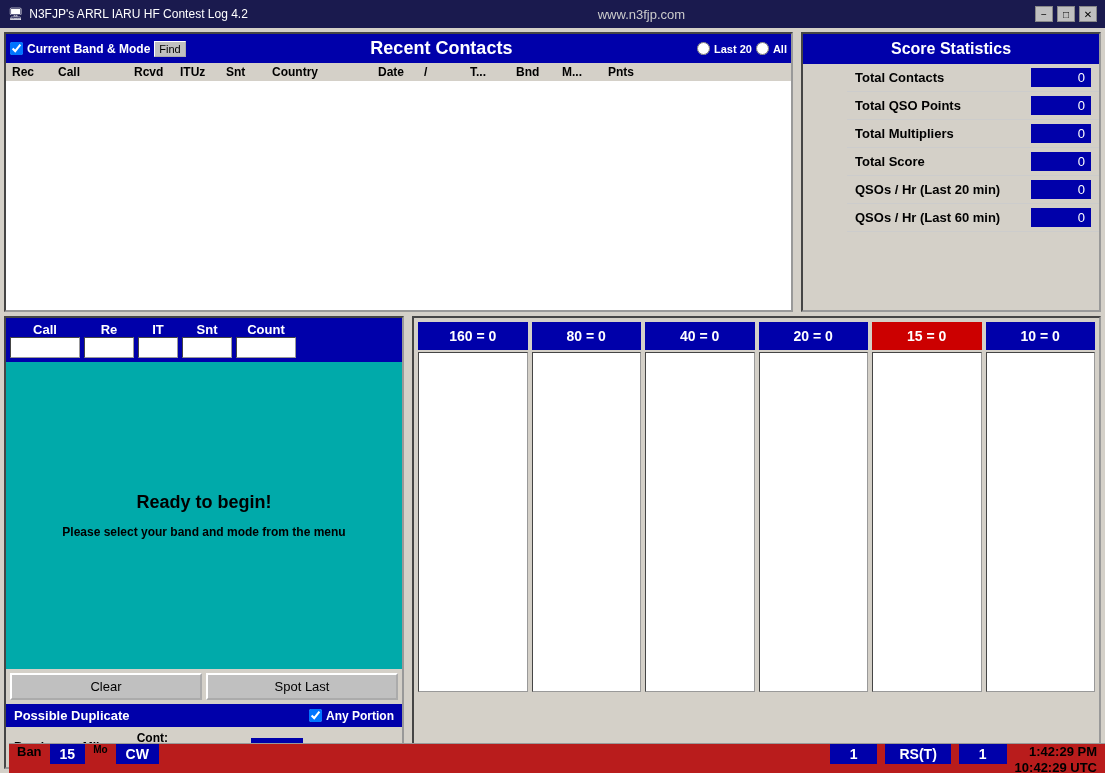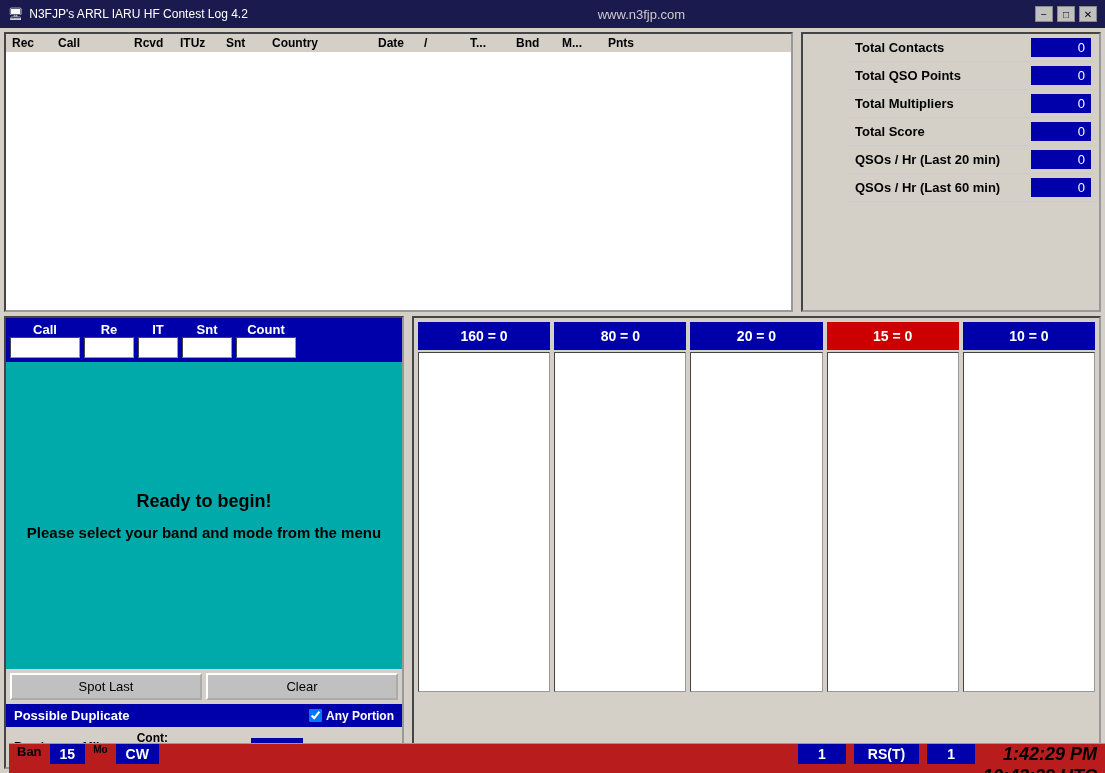--- a/index.html
+++ b/index.html
@@ -185,21 +185,21 @@
     }
 
     .ready-title {
       font-size: 18px;
       font-weight: bold;
       color: black;
       margin-bottom: 12px;
     }
 
     .ready-text {
-      font-size: 15px;
+      font-size: 12px;
       font-weight: bold;
       color: black;
     }
 
     .btn-row {
       display: flex;
       background: #d4d0c8;
       padding: 4px;
       gap: 4px;
     }
@@ -356,21 +356,21 @@
       text-align: right;
       font-size: 14px;
       font-weight: bold;
       display: flex;
       flex-direction: column;
       align-items: flex-end;
       gap: 0;
       line-height: 1.2;
     }
 
-    .time-line { font-size: 18px; font-style: italic; }
+    .time-line { font-size: 13px; }
 
     
     .app-window {
       width: 1105px;
       height: 773px;
       display: flex;
       flex-direction: column;
       background: #d4d0c8;
       position: relative;
     }
@@ -417,38 +417,53 @@
       <button>✕</button>
     </div>
   </div>
 
 
   <div class="content-area">
 
     <div style="display:flex; gap:4px; height:280px;">
 
       <div style="flex:1; background:#d4d0c8; border: 2px inset #999; display:flex; flex-direction:column;">
+        <div class="recent-contacts-header">
+          <div class="band-mode-filter">
+            <input type="checkbox" checked="" style="">
+            <span style="color:white; font-size:12px;">Current Band &amp; Mode</span>
+            <button class="find-btn">Find</button>
+          </div>
+          <span style="font-size:18px; font-weight:bold;">Recent Contacts</span>
+          <div class="radio-group">
+            <input type="radio" name="last" style="">
+            <span>Last 20</span>
+            <input type="radio" name="last" style="">
+            <span>All</span>
+          </div>
+        </div>
         <div class="rc-cols-header">
           <span class="col-header">Rec</span>
           <span class="col-header" style="min-width:70px;">Call</span>
           <span class="col-header">Rcvd</span>
           <span class="col-header">ITUz</span>
           <span class="col-header">Snt</span>
           <span class="col-header" style="min-width:100px;">Country</span>
           <span class="col-header">Date</span>
           <span class="col-header">/</span>
           <span class="col-header">T...</span>
           <span class="col-header">Bnd</span>
           <span class="col-header">M...</span>
           <span class="col-header">Pnts</span>
         </div>
         <div style="background:white; flex:1;"></div>
       </div>
 
       <div class="score-panel">
+        <div class="score-header">Score Statistics</div>
         <div class="score-row">
           <span class="score-label">Total Contacts</span>
           <span class="score-value">0</span>
         </div>
         <div class="score-row">
           <span class="score-label">Total QSO Points</span>
           <span class="score-value">0</span>
         </div>
         <div class="score-row">
           <span class="score-label">Total Multipliers</span>
@@ -495,22 +510,22 @@
             <input class="field-input field-input-count" type="text" style="">
           </div>
         </div>
 
         <div class="ready-box">
           <div class="ready-title">Ready to begin!</div>
           <div class="ready-text">Please select your band and mode from the menu</div>
         </div>
 
         <div class="btn-row">
+          <button class="action-btn">Clear</button>
           <button class="action-btn">Spot Last</button>
-          <button class="action-btn">Clear</button>
         </div>
 
         <div class="possible-dup-bar">
           <span>Possible Duplicate</span>
           <div class="any-portion">
             <input type="checkbox" checked="" style="">
             <span>Any Portion</span>
           </div>
         </div>
 
@@ -537,20 +552,24 @@
           <div class="band-col">
             <div class="band-header band-header-normal">160 = 0</div>
             <div class="band-list"></div>
           </div>
 
           <div class="band-col">
             <div class="band-header band-header-normal">80 = 0</div>
             <div class="band-list"></div>
           </div>
 
+          <div class="band-col">
+            <div class="band-header band-header-normal">40 = 0</div>
+            <div class="band-list"></div>
+          </div>
 
           <div class="band-col">
             <div class="band-header band-header-normal">20 = 0</div>
             <div class="band-list"></div>
           </div>
 
           <div class="band-col">
             <div class="band-header band-header-active">15 = 0</div>
             <div class="band-list"></div>
           </div>

